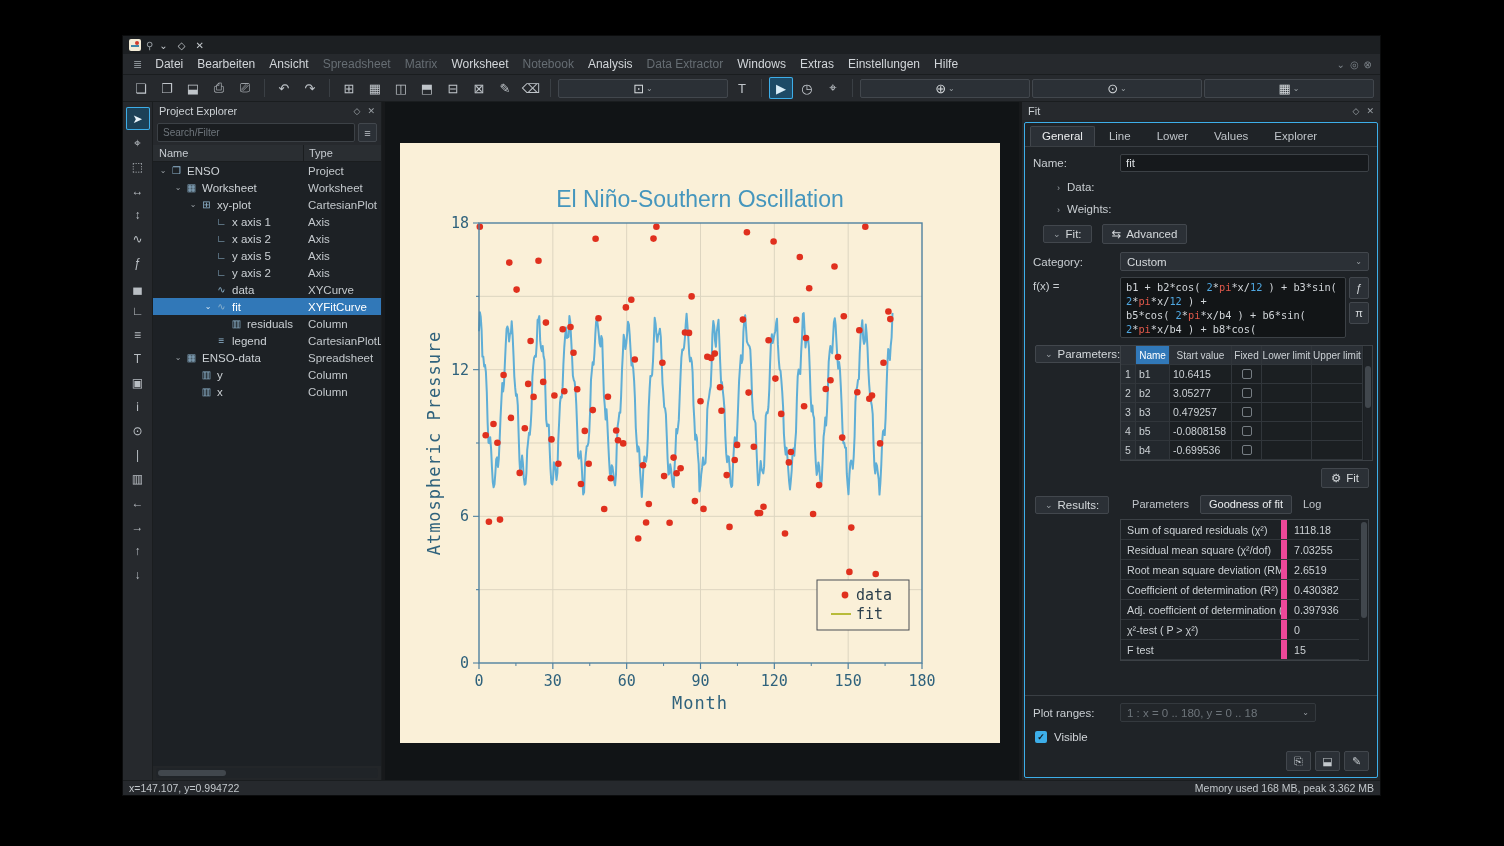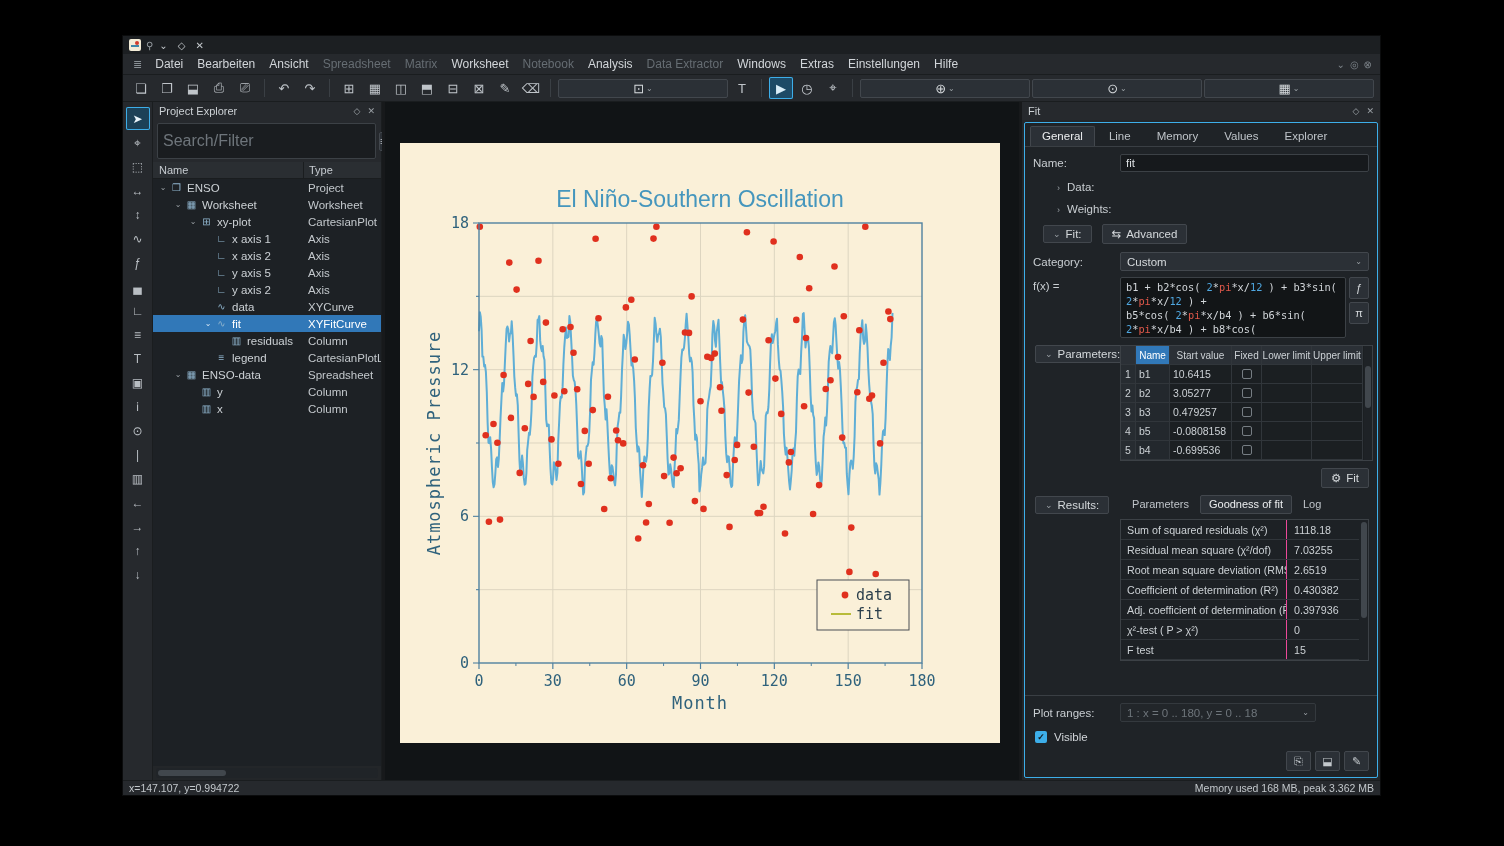--- a/index.html
+++ b/index.html
@@ -39,22 +39,22 @@
   .lt-btn{width:24px;height:23px;display:flex;align-items:center;justify-content:center;
     color:#b9bec3;font-size:12px;border-radius:2px}
   .lt-btn.selected{background:#1c4157;box-shadow:inset 0 0 0 1px #3daee9;color:#e8f4fb}
   .dock{display:flex;flex-direction:column;background:#232629;min-height:0}
   .dock-titlebar{height:18px;display:flex;align-items:center;padding:0 6px;font-size:11px;
     color:#ccd1d5;background:#26292d;flex:0 0 auto}
   .dock-controls{margin-left:auto;display:flex;gap:7px;color:#9aa0a5;font-size:9px}
   
   .project-dock{width:229px;border-right:1px solid #1a1d1f;flex:0 0 auto}
   .search-row{display:flex;gap:3px;padding:3px 4px;background:#26292d;align-items:center}
-  .search-input{flex:1;height:36px;background:#1a1d20;border:1px solid #3c4146;border-radius:2px;
-    color:#d2d6da;font-size:16px;padding:0 5px;outline:none;font-family:"Liberation Sans",sans-serif}
+  .search-input{flex:1;height:19px;background:#1a1d20;border:1px solid #3c4146;border-radius:2px;
+    color:#d2d6da;font-size:10px;padding:0 5px;outline:none;font-family:"Liberation Sans",sans-serif}
   .search-input::placeholder{color:#6e757b}
   .filter-btn{width:19px;height:19px;display:flex;align-items:center;justify-content:center;
     background:#2b3036;border:1px solid #42474d;border-radius:2px;color:#bfc4c9;font-size:11px}
   .tree-header{height:17px;display:flex;background:#2a2e32;border-bottom:1px solid #1a1d1f;
     font-size:11px;color:#c6cbd0;position:relative;flex:0 0 auto}
   .tree-header .col-name{padding-left:6px;line-height:16px}
   .tree-header .col-type{position:absolute;left:150px;line-height:16px;border-left:1px solid #1a1d1f;padding-left:5px}
   .tree{flex:1;background:#1d2125;overflow:hidden;font-size:11.5px;position:relative}
   .tree-row{height:17px;display:flex;align-items:center;position:relative;white-space:nowrap;color:#ccd1d5}
   .tree-row.selected{background:#3178b8;color:#fff}
@@ -117,21 +117,21 @@
   .vscroll{position:absolute;right:0;top:0;bottom:0;width:8px;background:#1e2226}
   .vscroll .vhandle{position:absolute;left:1px;right:1px;border-radius:3px;background:#41474d}
   .fit-btn-row{display:flex;justify-content:flex-end;margin-bottom:7px}
   .results-row{display:flex;align-items:center;margin-bottom:5px}
   .results-row .section-btn{margin-right:14px}
   .rtab{padding:2px 8px 3px;font-size:11px;color:#bfc4c9;border:1px solid transparent;border-radius:2px}
   .rtab.active{background:#2b3036;border-color:#42474d;color:#eceef0}
   .rtable{margin-left:87px;border:1px solid #3c4146;background:#1d2125;position:relative;padding-right:9px}
   .rrow{display:flex;height:20px;border-bottom:1px solid #30353a;align-items:center}
   .rrow:last-child{border-bottom:none}
-  .rlabel{flex:1;padding:0 6px;font-size:10.7px;border-right:1px solid #ec4899;height:100%;
+  .rlabel{flex:1;padding:0 6px;font-size:10.7px;border-right:6px solid #ec4899;height:100%;
     display:flex;align-items:center;color:#ccd1d5;white-space:nowrap;overflow:hidden}
   .rvalue{width:72px;padding:0 7px;font-size:10.7px;color:#ccd1d5}
   .fspacer{flex:1}
   .fsep{height:1px;background:#3a3f44;margin:4px -8px 7px}
   .visible-row{display:flex;align-items:center;margin:3px 0 2px 2px}
   .checkbox{width:12px;height:12px;border-radius:2px;background:#3daee9;color:#15191c;display:flex;
     align-items:center;justify-content:center;font-size:9px;font-weight:bold;margin-right:7px}
   .bottom-icons{display:flex;justify-content:flex-end;gap:4px;padding-top:6px}
   .bi-btn{width:25px;height:20px;background:#2b3036;border:1px solid #42474d;border-radius:2px;
     display:flex;align-items:center;justify-content:center;color:#c3c8cc;font-size:11px}
@@ -567,21 +567,21 @@
         <span>Fit</span>
         <span class="dock-controls">
           <span>◇</span>
           <span>✕</span>
         </span>
       </div>
       <div class="fit-body">
         <div class="tabs">
             <span class="tab active">General</span>
             <span class="tab">Line</span>
-            <span class="tab">Memory</span>
+            <span class="tab">Lower</span>
             <span class="tab">Values</span>
             <span class="tab">Explorer</span>
           </div>
         <div class="fit-content">
 
           <div class="frow">
             <span class="flabel">Name:</span>
             <input class="finput" value="fit" style="">
           </div>
 

